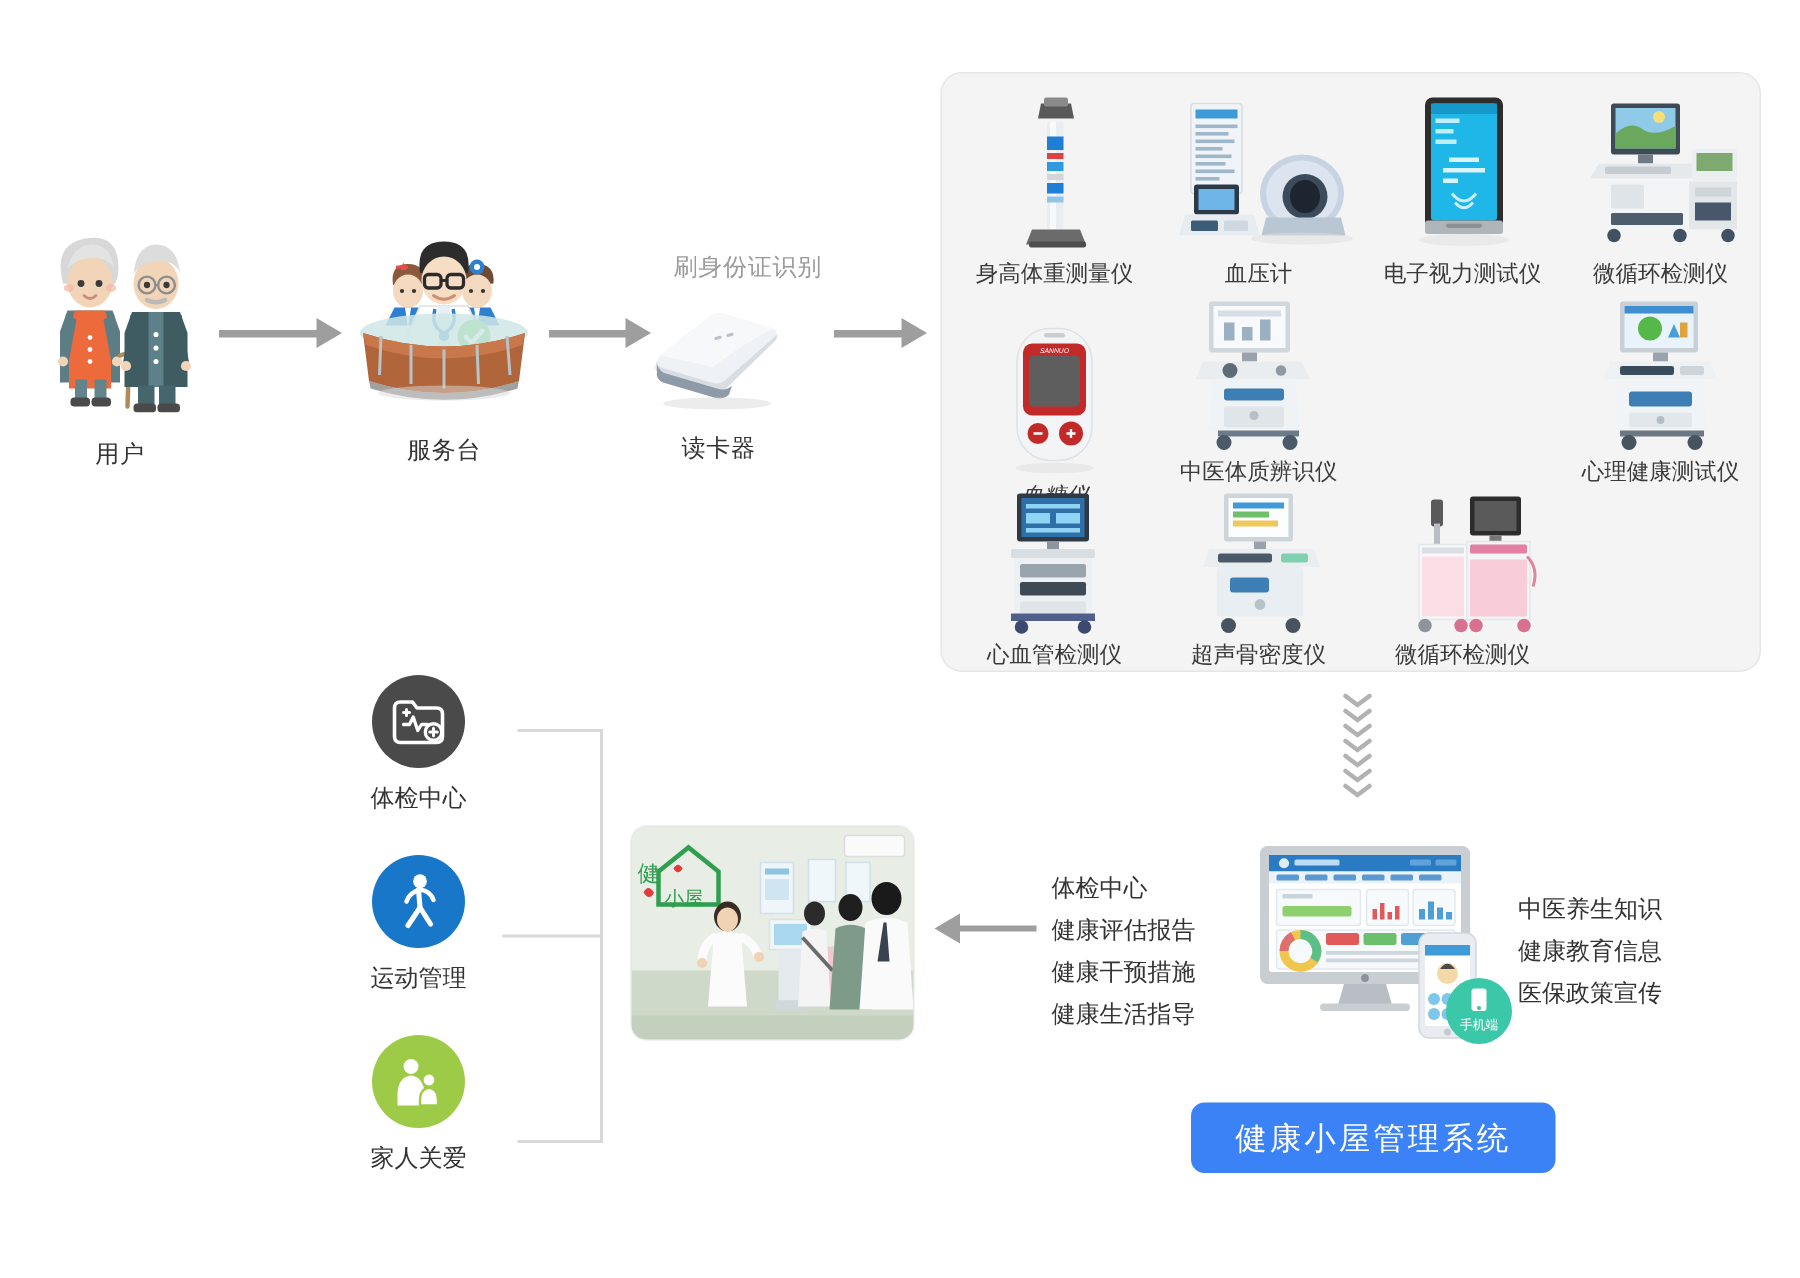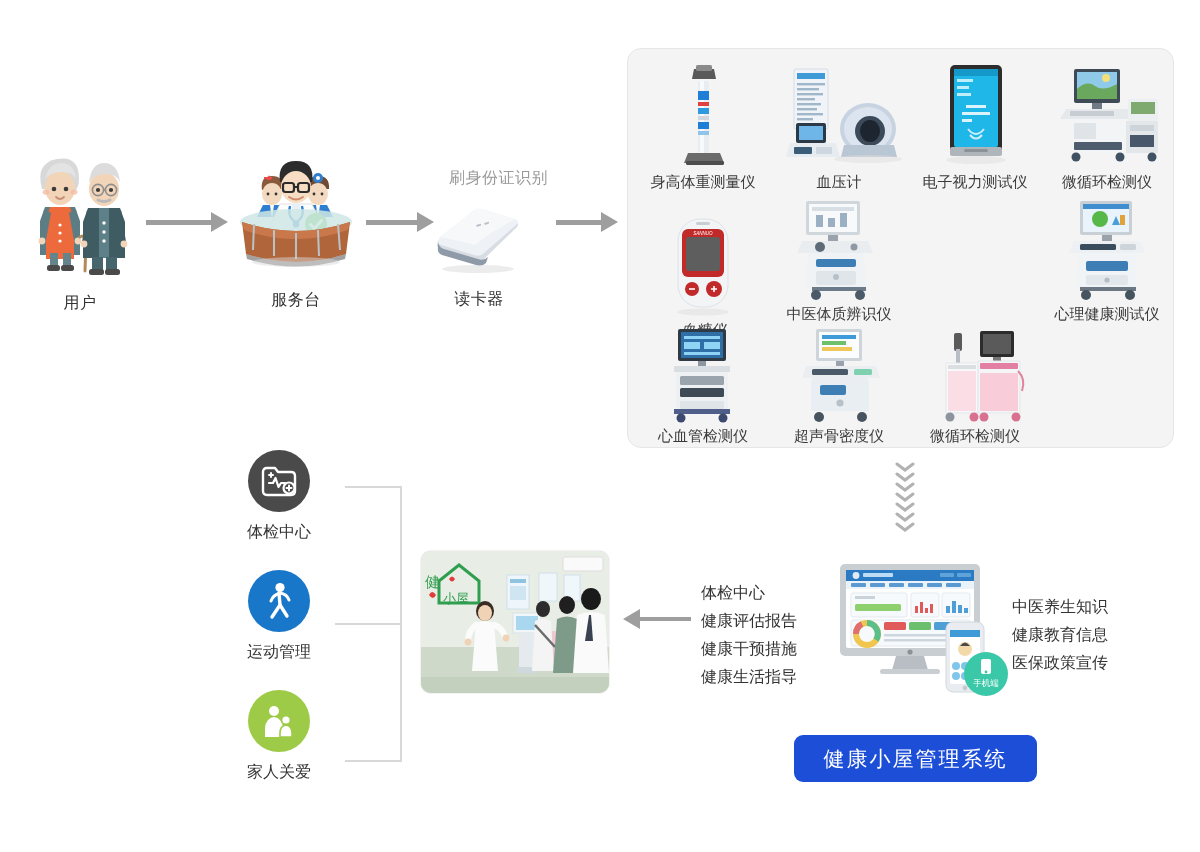--- a/index.html
+++ b/index.html
@@ -73,21 +73,21 @@
   .bracket .vline { position: absolute; background: #d8d8d8; width: 1.5px; }
   .bracket .hline { position: absolute; background: #d8d8d8; height: 1.5px; }
 
   
   .txtlist { position: absolute; }
   .txtlist div { font-size: 16px; color: #333; line-height: 28px; white-space: nowrap; }
 
   
   #banner {
     position: absolute;
-    background: #1d4ed8;
+    background: #3b82f6;
     border-radius: 9px;
     display: flex; align-items: center; justify-content: center;
     color: #ffffff; font-size: 21px; letter-spacing: 2px;
   }
 
   
   #photo {
     position: absolute;
     border-radius: 10px;
     overflow: hidden;

